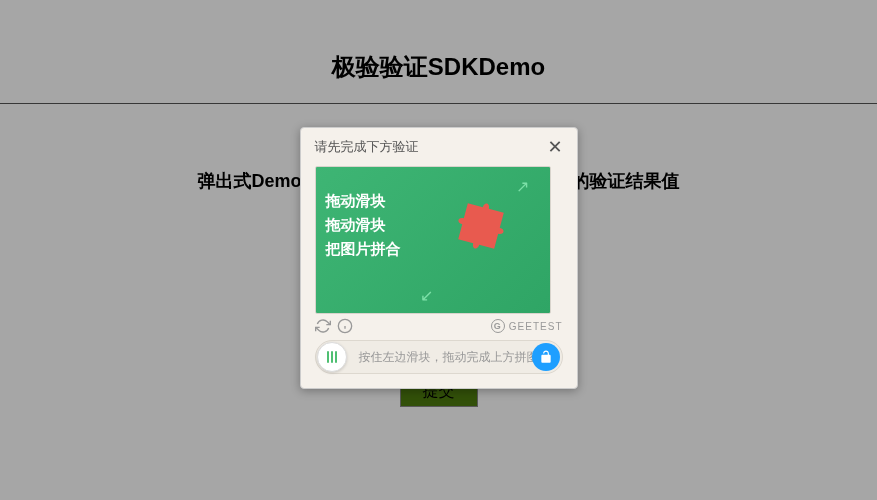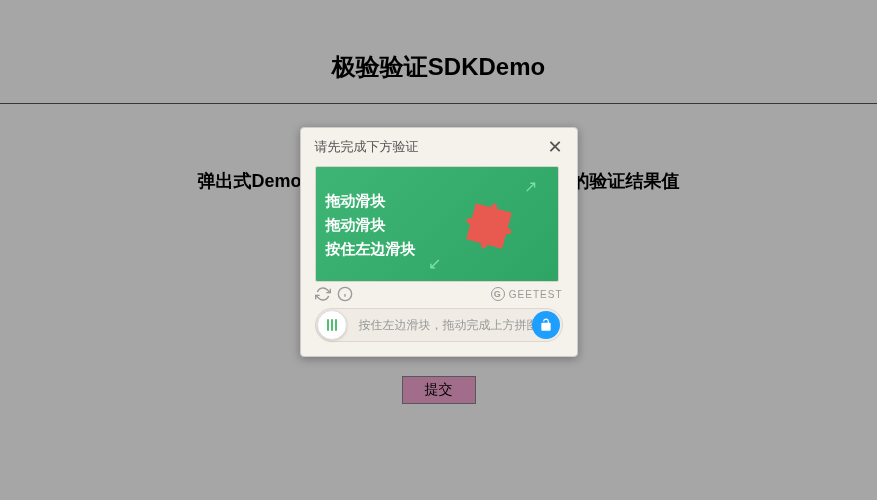--- a/index.html
+++ b/index.html
@@ -27,23 +27,23 @@
       font-size: 18px;
       font-weight: bold;
       margin-top: 65px;
     }
     .submit-wrap {
       text-align: center;
       margin-top: 183px;
     }
     .submit-btn {
       padding: 4px 22px;
-      font-size: 14px;
+      font-size: 16px;
       border: 1px solid #888;
-      background: #f9a8d4;
+      background: #4d7c0f;
       cursor: pointer;
     }
     .overlay {
       position: absolute;
       inset: 0;
       background: rgba(0,0,0,0.35);
     }
     .captcha-modal {
       position: absolute;
       left: 50%;
@@ -63,22 +63,22 @@
       font-size: 13px;
       color: #555;
     }
     .close-icon {
       cursor: pointer;
       font-size: 18px;
       color: #555;
       line-height: 1;
     }
     .captcha-image {
-      margin: 2px 18px 4px 14px;
-      height: 116px;
+      margin: 2px 26px 4px 14px;
+      height: 148px;
       background: linear-gradient(135deg, #3eb574 0%, #2fa565 100%);
       border-radius: 2px;
       position: relative;
       overflow: hidden;
       border: 1px solid #d8d4cc;
     }
     .captcha-text {
       position: absolute;
       left: 10px;
       top: 22px;
@@ -214,21 +214,21 @@
 <div class="captcha-modal">
   <div class="captcha-header">
     <span>请先完成下方验证</span>
     <span class="close-icon">✕</span>
   </div>
 
   <div class="captcha-image">
     <div class="captcha-text">
       <div>拖动滑块</div>
       <div>拖动滑块</div>
-      <div>按住左边滑块</div>
+      <div>把图片拼合</div>
     </div>
     <span class="arrow-up">↗</span>
     <span class="arrow-down">↙</span>
     <svg class="puzzle-piece" viewBox="0 0 100 100">
       <path d="M20 20 L45 20 C45 10 55 10 55 20 L80 20 L80 45 C90 45 90 55 80 55 L80 80 L55 80 C55 90 45 90 45 80 L20 80 L20 55 C10 55 10 45 20 45 Z" fill="#e85a4f" transform="rotate(15 50 50)"></path>
     </svg>
   </div>
 
   <div class="captcha-toolbar">
     <div class="toolbar-left">

